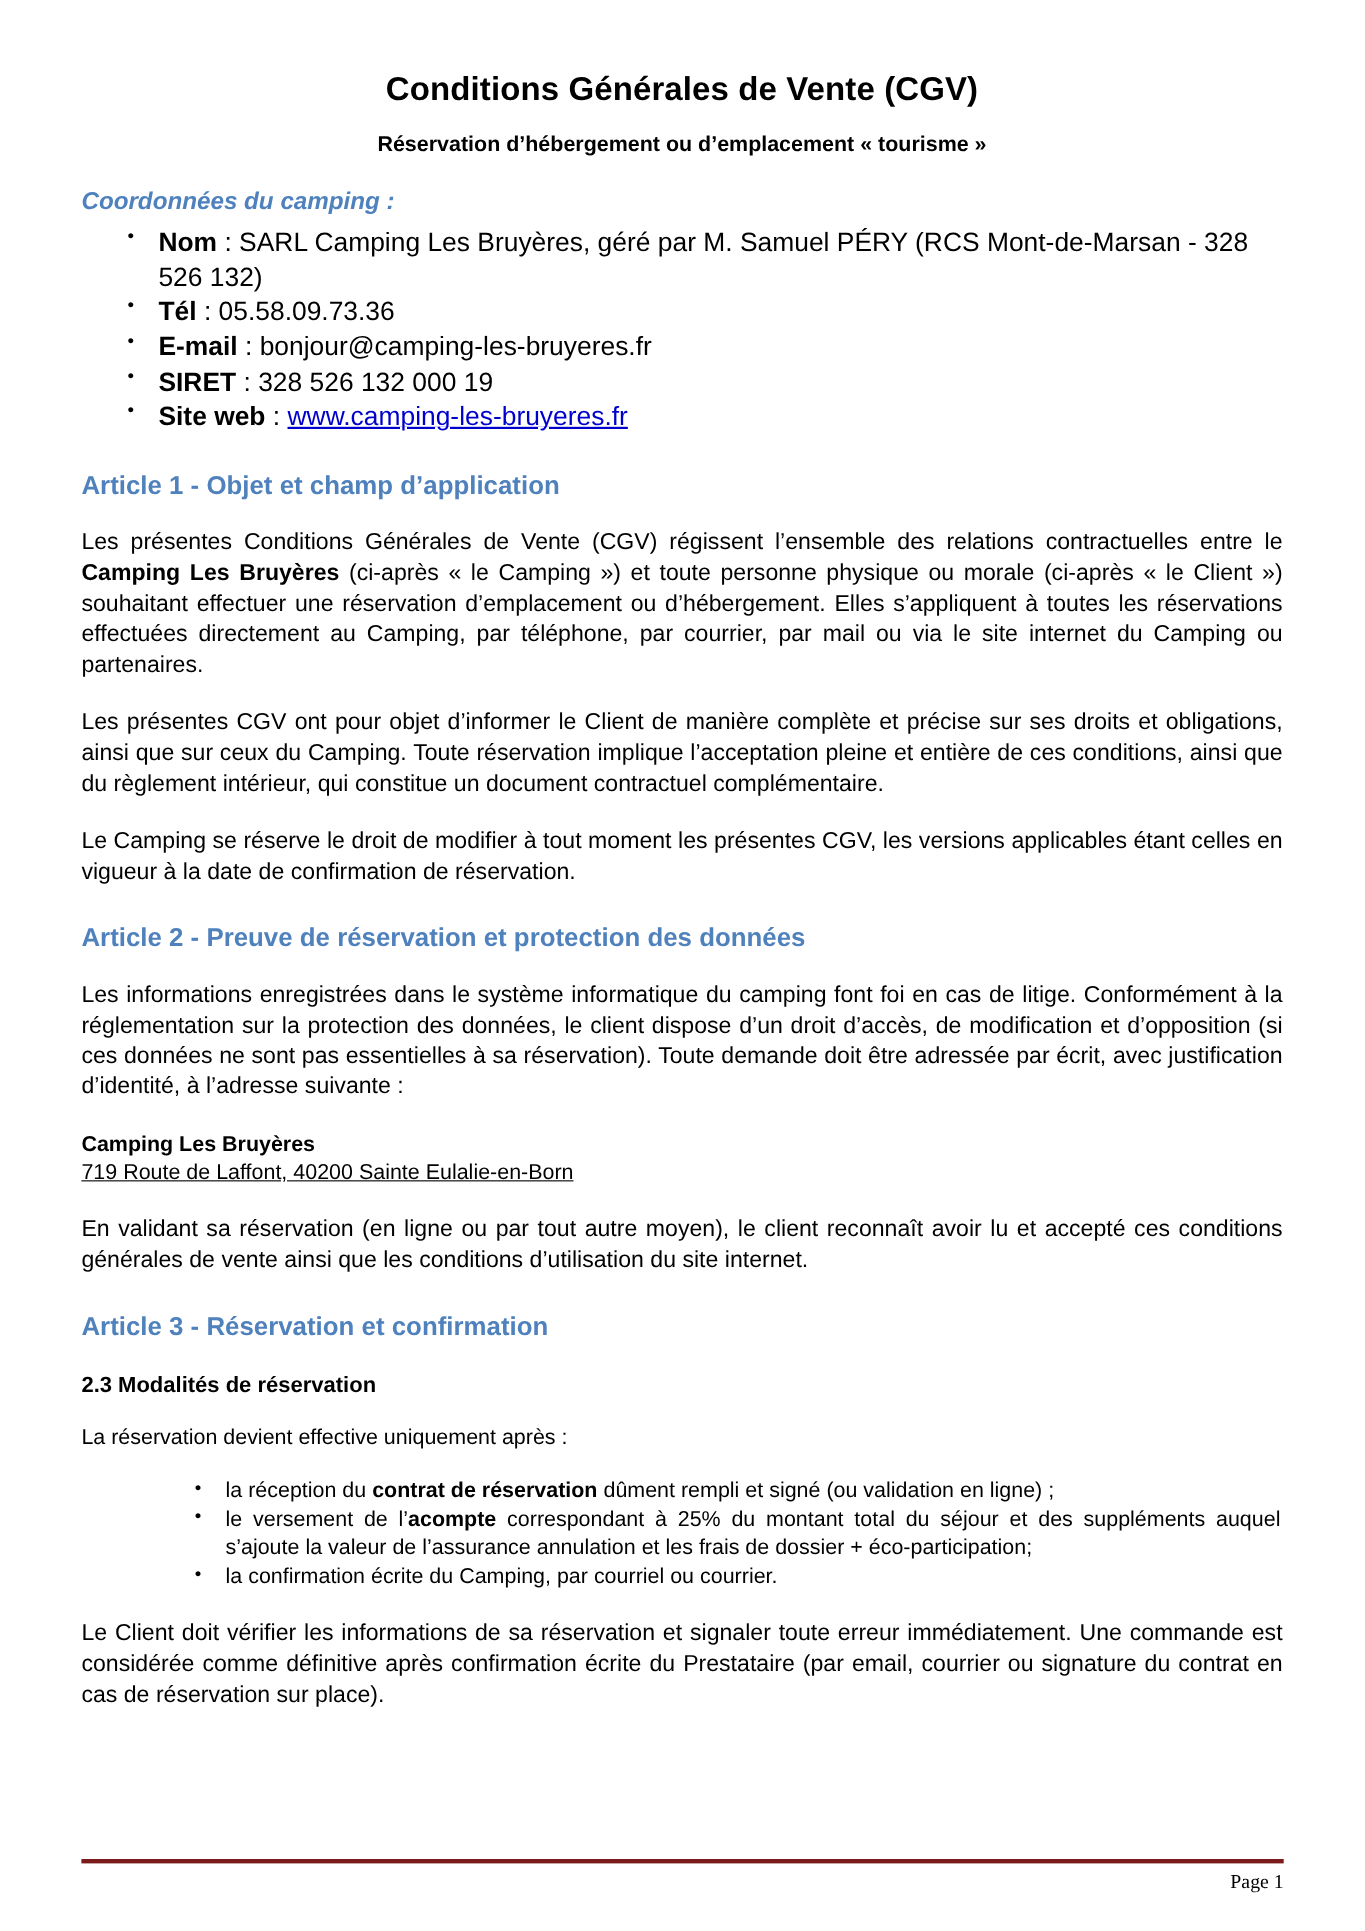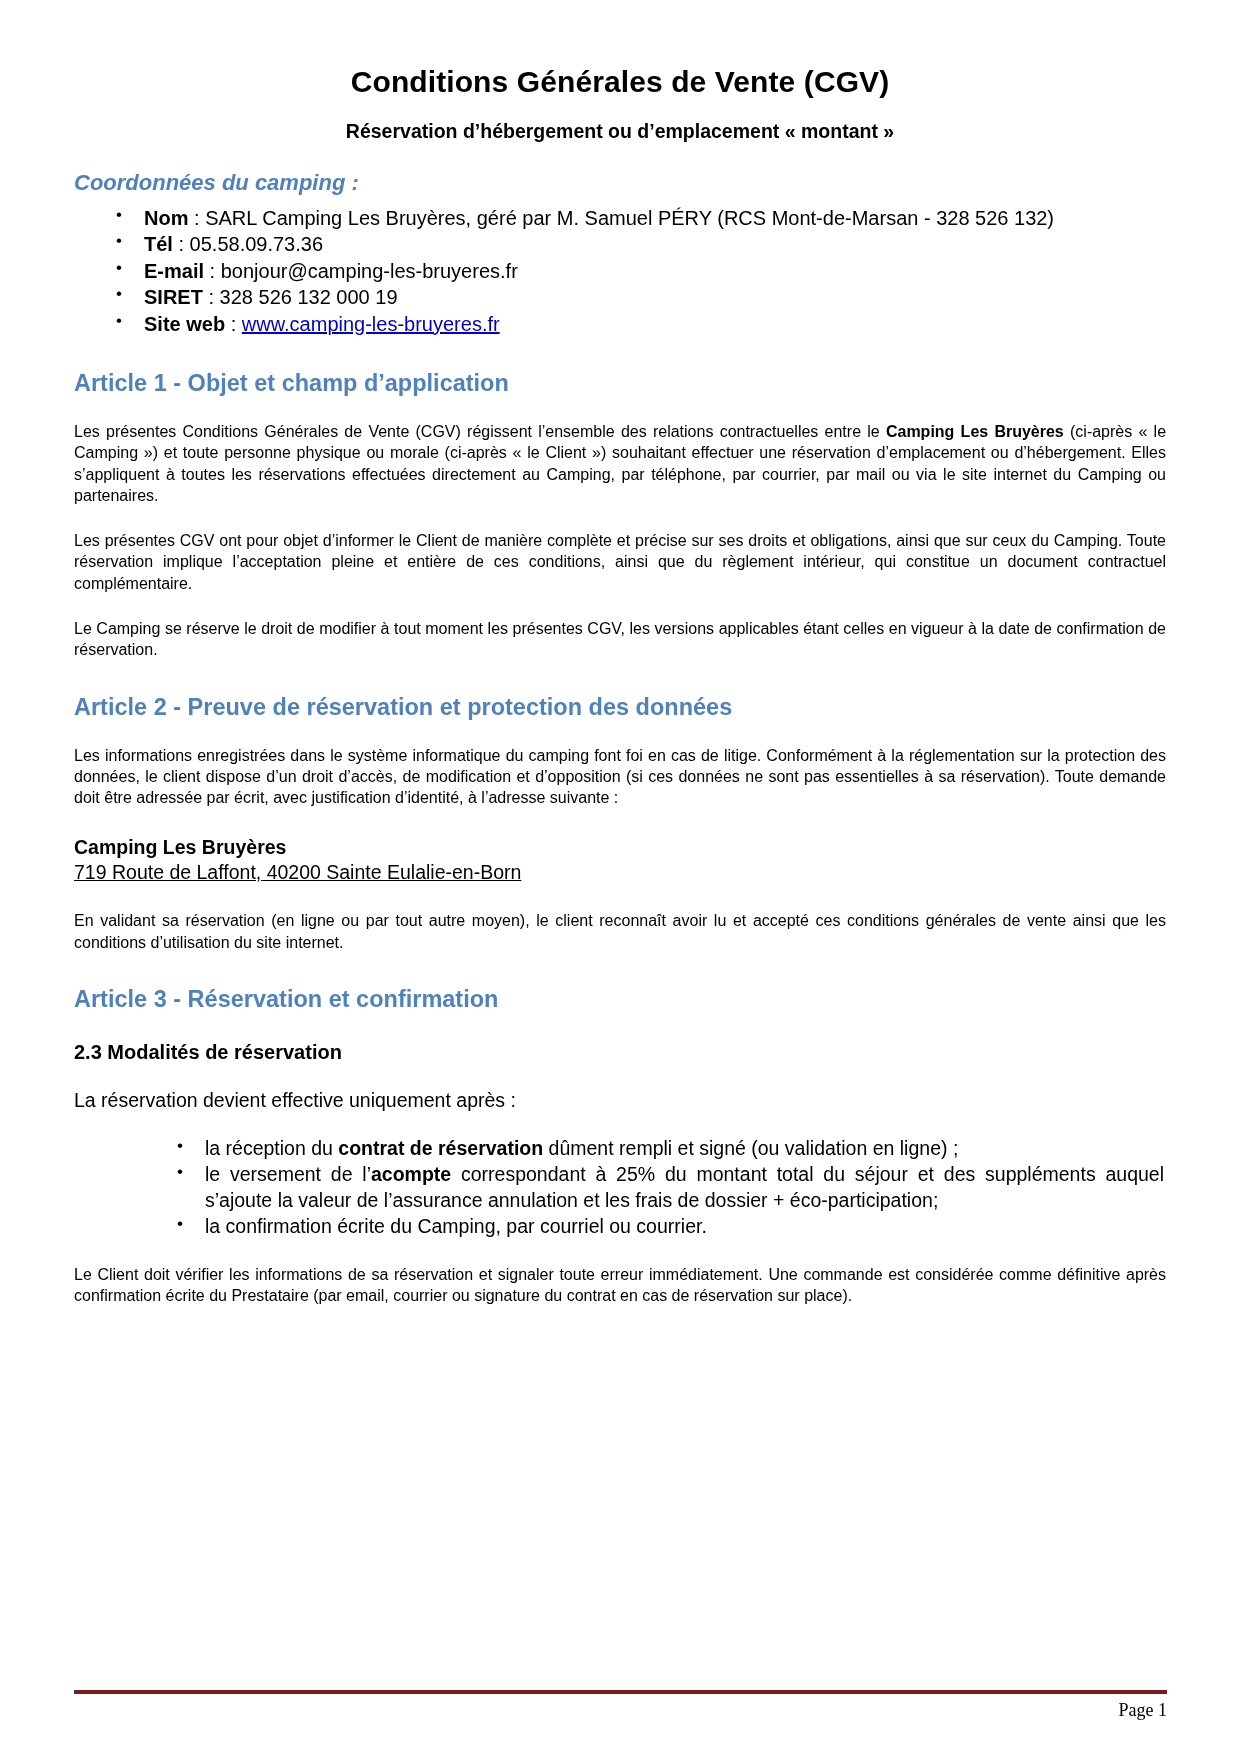--- a/index.html
+++ b/index.html
@@ -43,21 +43,21 @@
     color: #4f81bd;
     margin: 27px 0 0 0;
   }
   ul.contact-list {
     list-style: none;
     margin: 9px 0 0 0;
     padding: 0;
   }
   ul.contact-list li {
     position: relative;
-    font-size: 20px;
+    font-size: 24px;
     line-height: 1.32;
     padding-left: 70px;
     margin: 0;
   }
   ul.contact-list li::before {
     content: "•";
     position: absolute;
     left: 42px;
     top: -1px;
     font-size: 17px;
@@ -68,21 +68,21 @@
     text-decoration: underline;
   }
   h2.article {
     color: #4f81bd;
     font-size: 23.5px;
     font-weight: bold;
     margin: 32px 0 0 0;
     line-height: 1.2;
   }
   p.body-text {
-    font-size: 16px;
+    font-size: 21px;
     line-height: 1.33;
     text-align: justify;
     margin: 24px 0 0 0;
   }
   p.left-text {
     font-size: 19.5px;
     line-height: 1.33;
     text-align: left;
     margin: 24px 0 0 0;
   }
@@ -142,21 +142,21 @@
     font-size: 18px;
     color: #000000;
   }
 </style>
 </head>
 <body>
 
 <div class="page">
 
   <h1 class="doc-title">Conditions Générales de Vente (CGV)</h1>
-  <div class="doc-subtitle">Réservation d’hébergement ou d’emplacement « montant »</div>
+  <div class="doc-subtitle">Réservation d’hébergement ou d’emplacement « tourisme »</div>
 
   <div class="section-lead">Coordonnées du camping :</div>
 
   <ul class="contact-list">
     <li>
       <span class="lbl">Nom</span><span> : </span><span>SARL Camping Les Bruyères, géré par M. Samuel PÉRY (RCS Mont-de-Marsan - 328 526 132)</span>
     </li>
     <li>
       <span class="lbl">Tél</span><span> : </span><span>05.58.09.73.36</span>
     </li>

